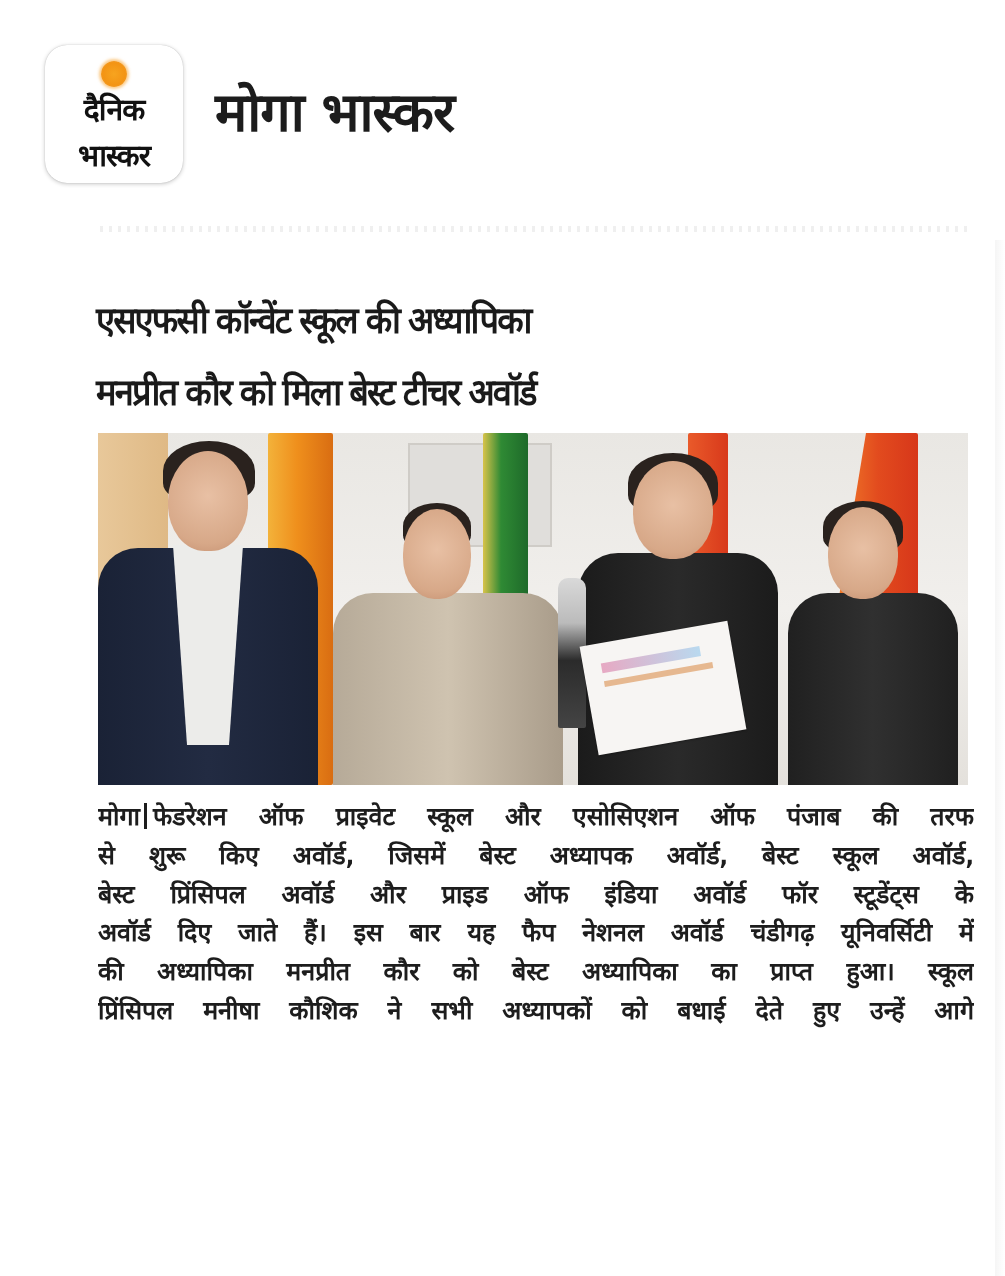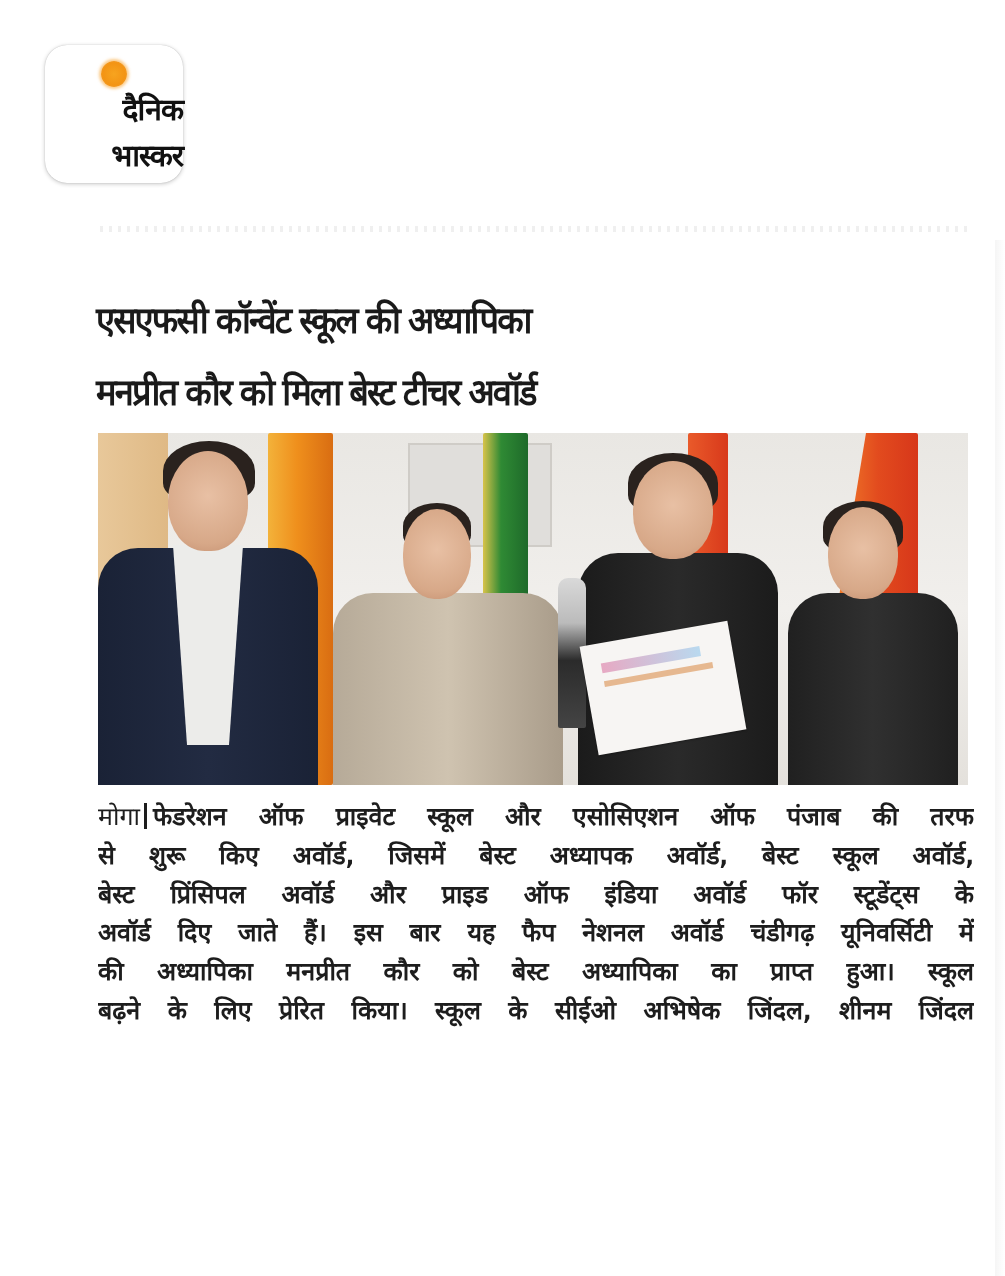--- a/index.html
+++ b/index.html
@@ -35,21 +35,21 @@
     position: absolute;
     left: 56px; top: 16px;
     width: 26px; height: 26px;
     border-radius: 50%;
     background: radial-gradient(circle, #f7a41f 0%, #f39414 60%, #f5a53a 100%);
     box-shadow: 0 0 3px 2px rgba(247,160,40,0.55);
   }
   .logo-text {
     position: absolute;
     left: 0; width: 138px;
-    text-align: right;
+    text-align: center;
     font-family: "DejaVu Sans", sans-serif;
     font-weight: bold;
     color: #111;
     line-height: 1;
     letter-spacing: -1px;
   }
   .logo-text.l1 { top: 50px; font-size: 30px; }
   .logo-text.l2 { top: 96px; font-size: 30px; }
 
   .header-title {
@@ -210,21 +210,21 @@
     white-space: nowrap;
     text-align: justify;
     text-align-last: justify;
     width: 876px;
     overflow: hidden;
   }
   .body-line.last {
     text-align-last: left;
   }
   .dateline {
-    font-weight: normal;
+    font-weight: bold;
   }
   .dateline-sep {
     display: inline-block;
     width: 3px;
     height: 26px;
     background: #1d1d1d;
     vertical-align: -4px;
     margin: 0 6px 0 4px;
   }
 
@@ -238,20 +238,21 @@
 </style>
 </head>
 <body>
 
 <div class="header">
   <div class="logo-tile">
     <div class="logo-sun"></div>
     <div class="logo-text l1">दैनिक</div>
     <div class="logo-text l2">भास्कर</div>
   </div>
+  <div class="header-title">मोगा भास्कर</div>
 </div>
 
 <div class="bleed-line"></div>
 
 <div class="article">
   <h1 class="headline">
     <span class="hl-line">एसएफसी कॉन्वेंट स्कूल की अध्यापिका</span>
     <span class="hl-line">मनप्रीत कौर को मिला बेस्ट टीचर अवॉर्ड</span>
   </h1>
 
@@ -287,17 +288,17 @@
       <div class="p-head"></div>
     </div>
   </div>
 
   <div class="body-text">
     <span class="body-line"><span class="dateline">मोगा</span><span class="dateline-sep"></span><span>फेडरेशन ऑफ प्राइवेट स्कूल और एसोसिएशन ऑफ पंजाब की तरफ</span></span>
     <span class="body-line">से शुरू किए अवॉर्ड, जिसमें बेस्ट अध्यापक अवॉर्ड, बेस्ट स्कूल अवॉर्ड,</span>
     <span class="body-line">बेस्ट प्रिंसिपल अवॉर्ड और प्राइड ऑफ इंडिया अवॉर्ड फॉर स्टूडेंट्स के</span>
     <span class="body-line">अवॉर्ड दिए जाते हैं। इस बार यह फैप नेशनल अवॉर्ड चंडीगढ़ यूनिवर्सिटी में</span>
     <span class="body-line">की अध्यापिका मनप्रीत कौर को बेस्ट अध्यापिका का प्राप्त हुआ। स्कूल</span>
-    <span class="body-line">बढ़ने के लिए प्रेरित किया। स्कूल के सीईओ अभिषेक जिंदल, शीनम जिंदल</span>
+    <span class="body-line">प्रिंसिपल मनीषा कौशिक ने सभी अध्यापकों को बधाई देते हुए उन्हें आगे</span>
   </div>
 </div>
 
 <div class="right-bleed"></div>
 
 </body></html>

